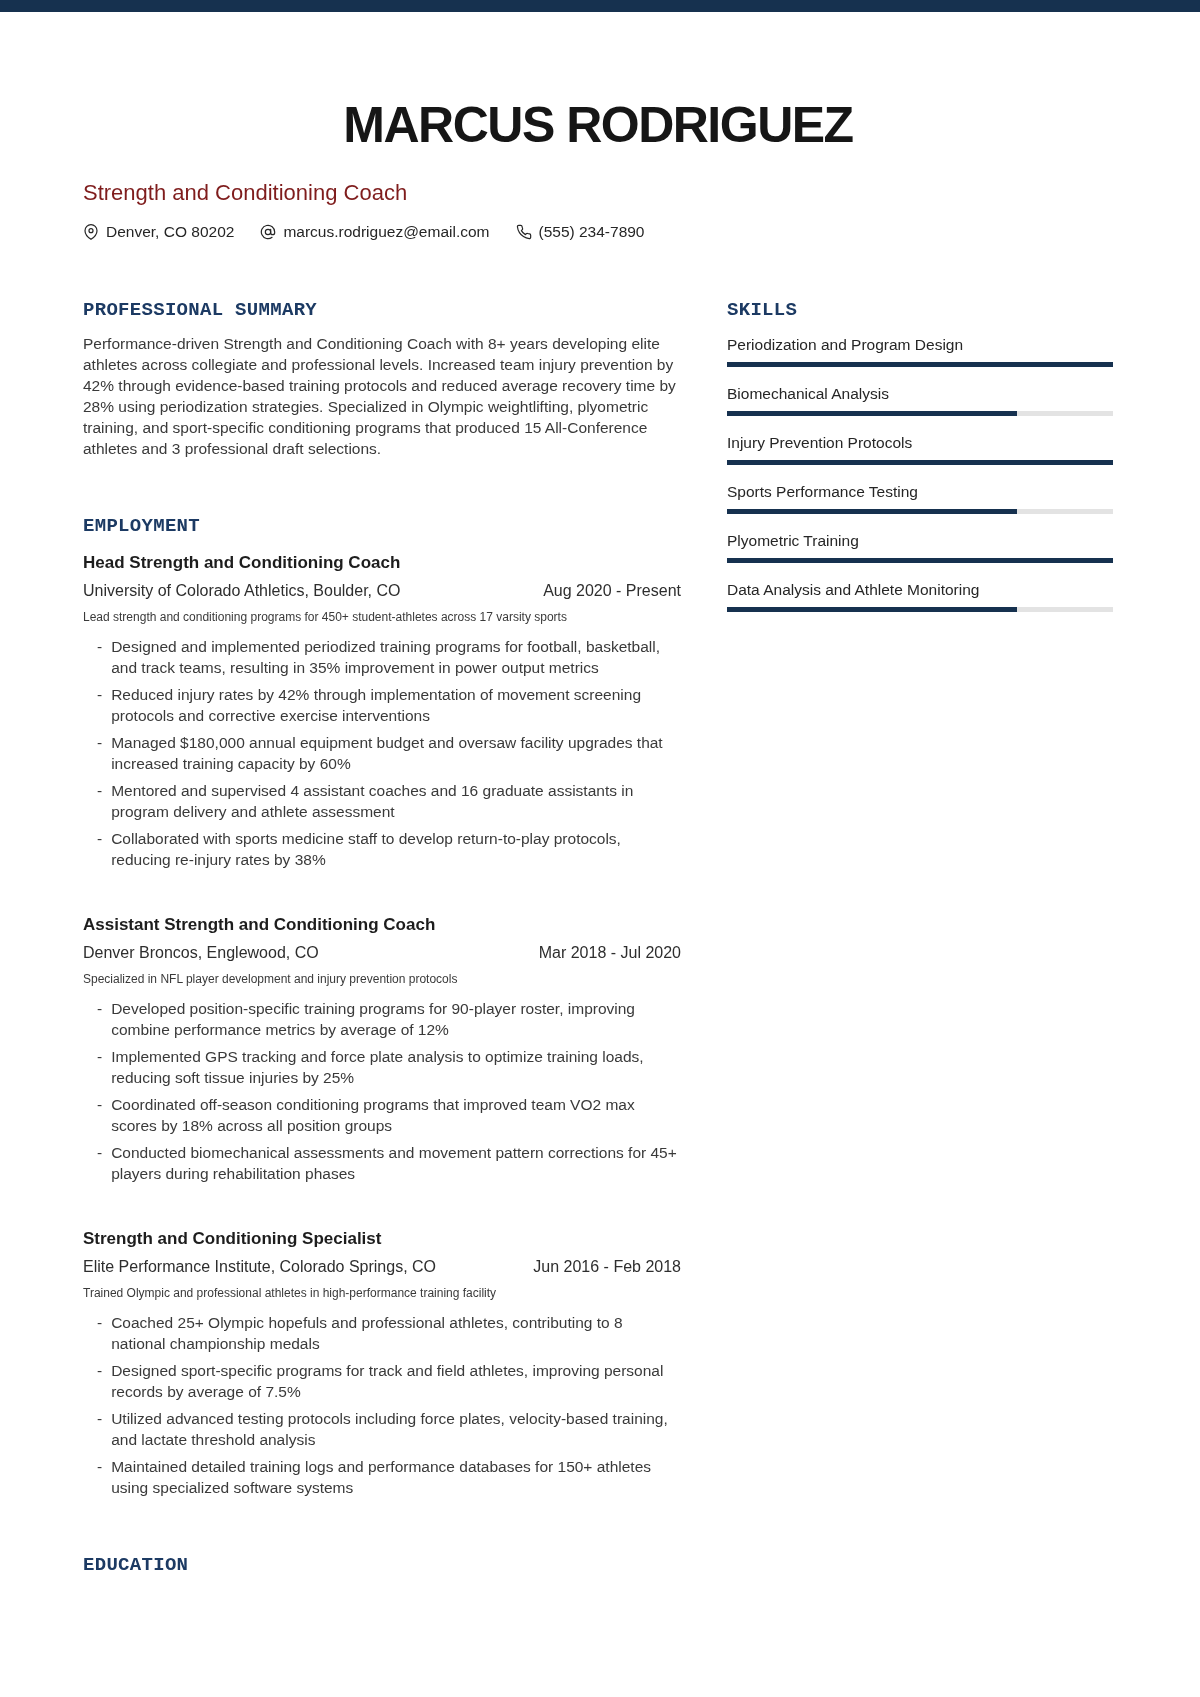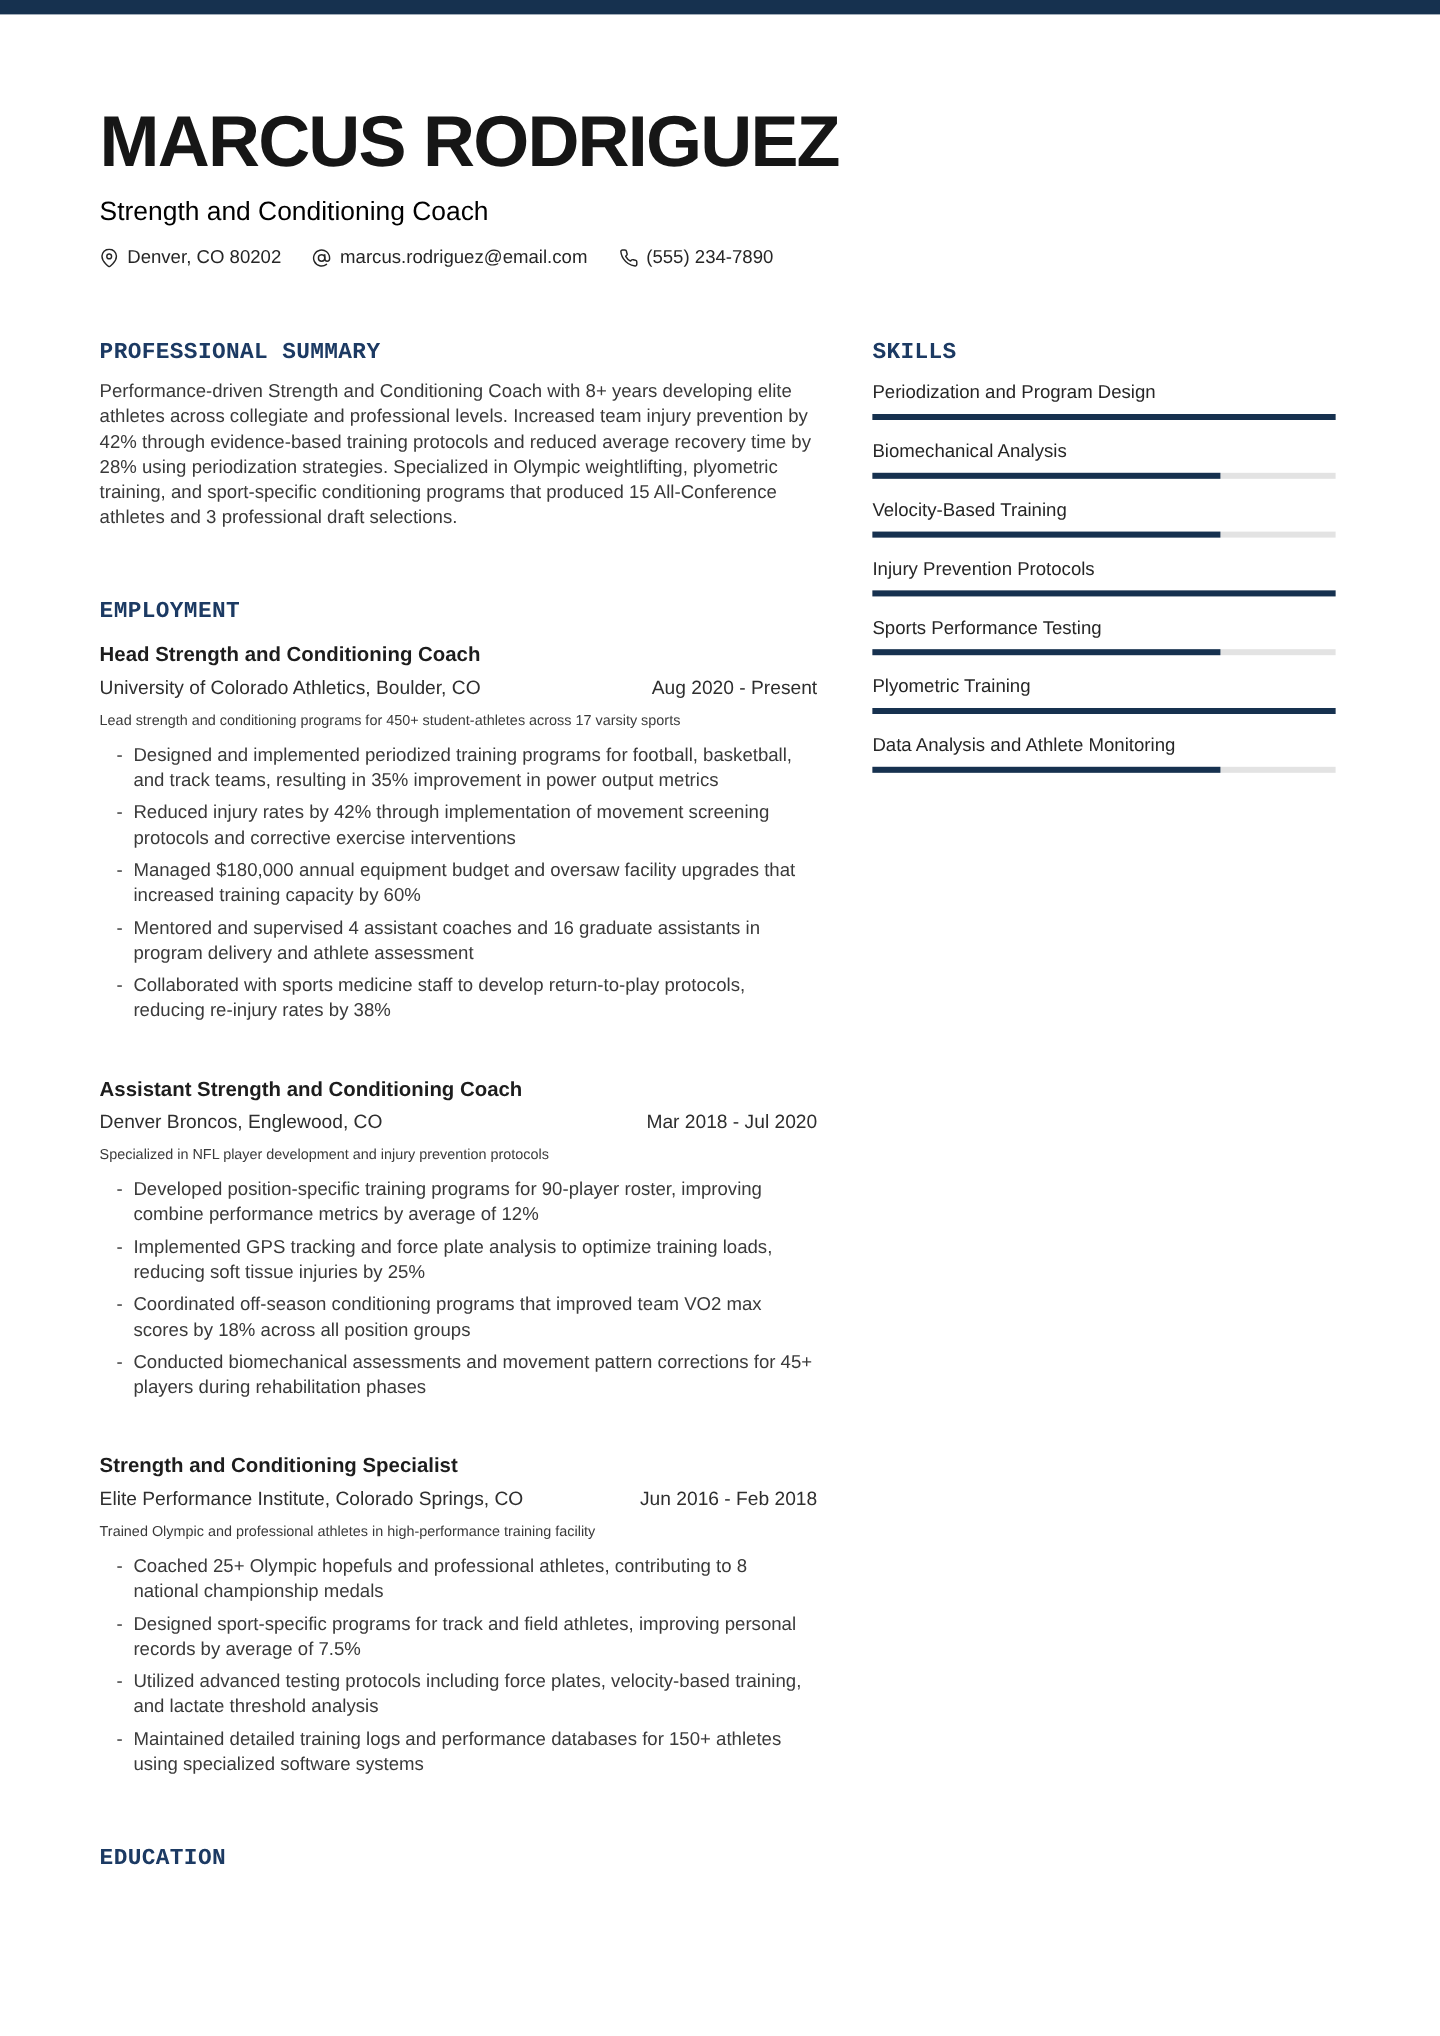--- a/index.html
+++ b/index.html
@@ -8,24 +8,24 @@
     font-family:"Liberation Sans","DejaVu Sans",sans-serif;
     color:#3a3a3a;
     -webkit-font-smoothing:antialiased;
     overflow:hidden;
   }
   .topbar{width:1200px;height:12px;}
   .page{padding:74px 87px 0 83px;}
 
   
   h1.name{
-    margin:0;font-size:60px;line-height:1.05;font-weight:700;
-    letter-spacing:-1.5px;color:#161616;
+    margin:13px;font-size:50px;line-height:1.05;font-weight:700;
+    letter-spacing:-1.5px;color:#161616;text-align:center;
   }
-  .headline{margin-top:14px;font-size:22px;color:#000000;}
+  .headline{margin-top:28px;font-size:22px;color:#7f1d1d;}
   .contact-row{margin-top:17px;display:flex;align-items:center;gap:26px;font-size:15.5px;color:#262626;}
   .contact-item{display:flex;align-items:center;gap:7px;}
   .contact-item svg{display:block;}
 
   
   .columns{display:flex;gap:46px;margin-top:60px;align-items:flex-start;}
   .left-col{width:598px;flex:0 0 598px;}
   .right-col{width:386px;flex:0 0 386px;}
 
   h2.sec{
@@ -208,26 +208,20 @@
               <div class="skill-fill" style="width: 100%; background: rgb(22, 49, 79);"></div>
             </div>
           </div>
           <div class="skill">
             <div class="skill-label">Biomechanical Analysis</div>
             <div class="skill-track">
               <div class="skill-fill" style="width: 75%; background: rgb(22, 49, 79);"></div>
             </div>
           </div>
           <div class="skill">
-            <div class="skill-label">Velocity-Based Training</div>
-            <div class="skill-track">
-              <div class="skill-fill" style="width: 75%; background: rgb(22, 49, 79);"></div>
-            </div>
-          </div>
-          <div class="skill">
             <div class="skill-label">Injury Prevention Protocols</div>
             <div class="skill-track">
               <div class="skill-fill" style="width: 100%; background: rgb(22, 49, 79);"></div>
             </div>
           </div>
           <div class="skill">
             <div class="skill-label">Sports Performance Testing</div>
             <div class="skill-track">
               <div class="skill-fill" style="width: 75%; background: rgb(22, 49, 79);"></div>
             </div>

